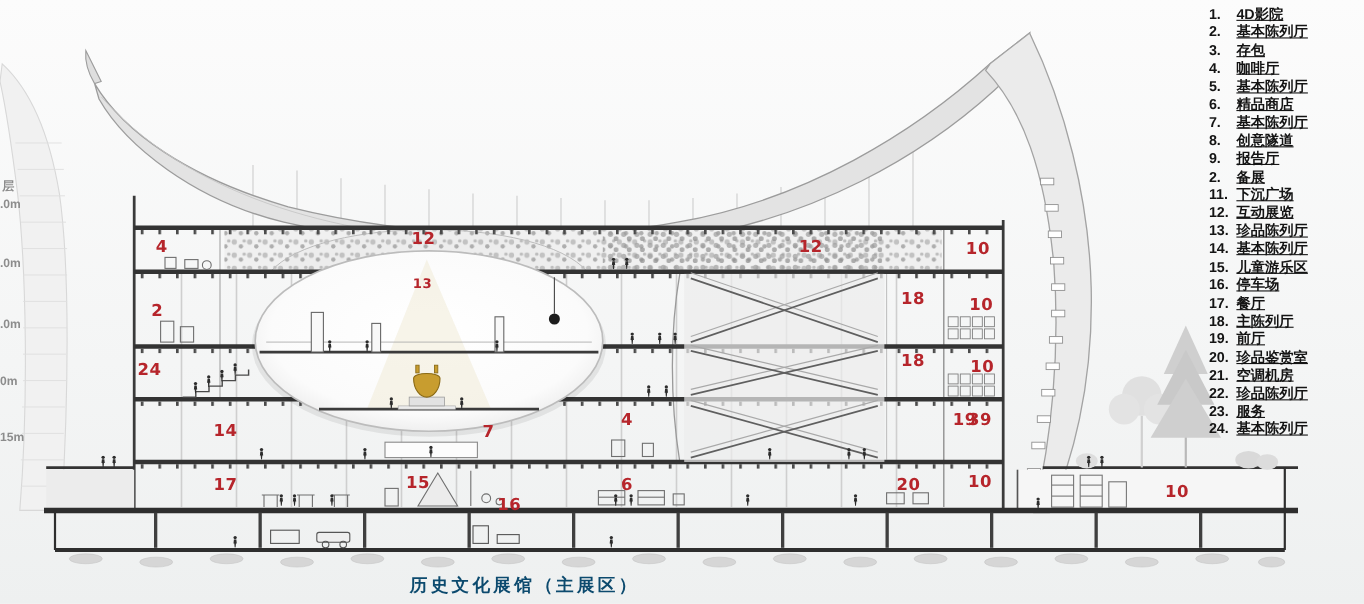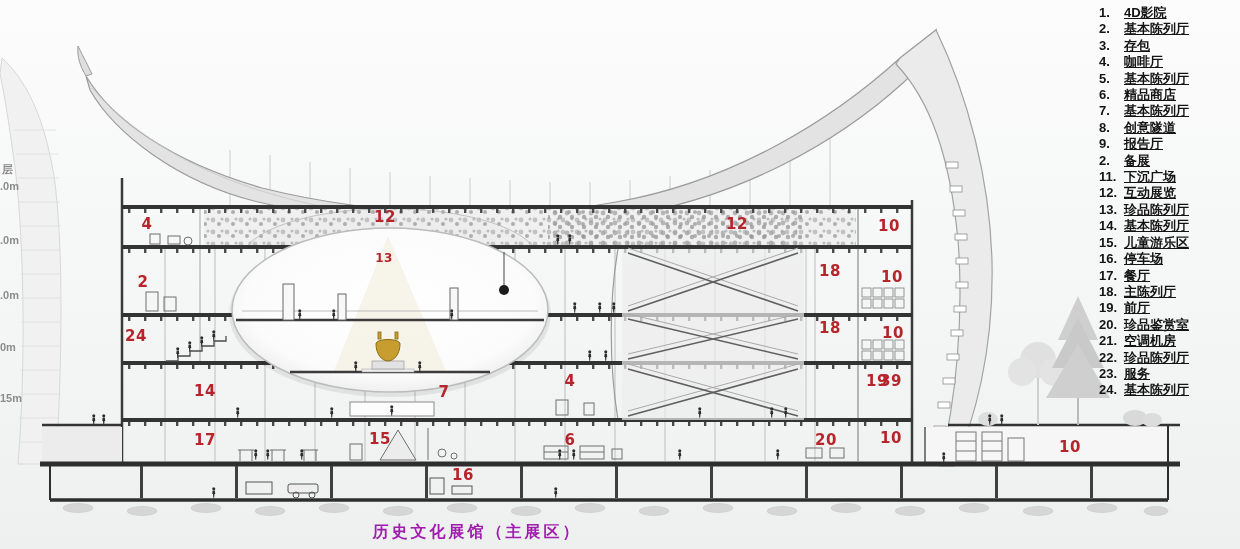--- a/index.html
+++ b/index.html
@@ -24,21 +24,21 @@
   .legend{
     position:absolute;left:1099px;top:5px;width:140px;
     color:#141414;font-size:13px;font-weight:700;line-height:16.4px;
     list-style:none;margin:0;padding:0;
   }
   .legend li{display:flex;}
   .legend .no{width:25px;flex:none;}
   .legend .lbl{flex:1;white-space:nowrap;text-decoration:underline;}
   .title{
     position:absolute;top:522px;left:477px;transform:translateX(-50%);
-    font-size:16px;font-weight:700;letter-spacing:3px;color:#a21caf;
+    font-size:16px;font-weight:700;letter-spacing:3px;color:#0c4a6e;
     white-space:nowrap;
   }
 </style>
 </head>
 <body>
 
 <div class="stage">
 
 <svg class="drawing" width="1240" height="549" viewBox="0 0 1240 549" xmlns="http://www.w3.org/2000/svg" xmlns:xlink="http://www.w3.org/1999/xlink">
   <defs>
@@ -405,21 +405,21 @@
 <span class="rn" style="left:444px;top:392px">7</span>
 <span class="rn" style="left:570px;top:381px">4</span>
 <span class="rn" style="left:877px;top:381px">19</span>
 <span class="rn" style="left:891px;top:381px">39</span>
 <span class="rn" style="left:205px;top:440px">17</span>
 <span class="rn" style="left:380px;top:439px">15</span>
 <span class="rn" style="left:570px;top:440px">6</span>
 <span class="rn" style="left:826px;top:440px">20</span>
 <span class="rn" style="left:891px;top:438px">10</span>
 <span class="rn" style="left:1070px;top:447px">10</span>
-<span class="rn" style="left:463px;top:475px">16</span>
+<span class="rn" style="left:463px;top:459px">16</span>
 
 <span class="elev" style="left:2px;top:162px">层</span>
 <span class="elev" style="left:0px;top:180px">.0m</span>
 <span class="elev" style="left:0px;top:234px">.0m</span>
 <span class="elev" style="left:0px;top:289px">.0m</span>
 <span class="elev" style="left:0px;top:341px">0m</span>
 <span class="elev" style="left:0px;top:392px">15m</span>
 
 <ol class="legend">
   <li>

